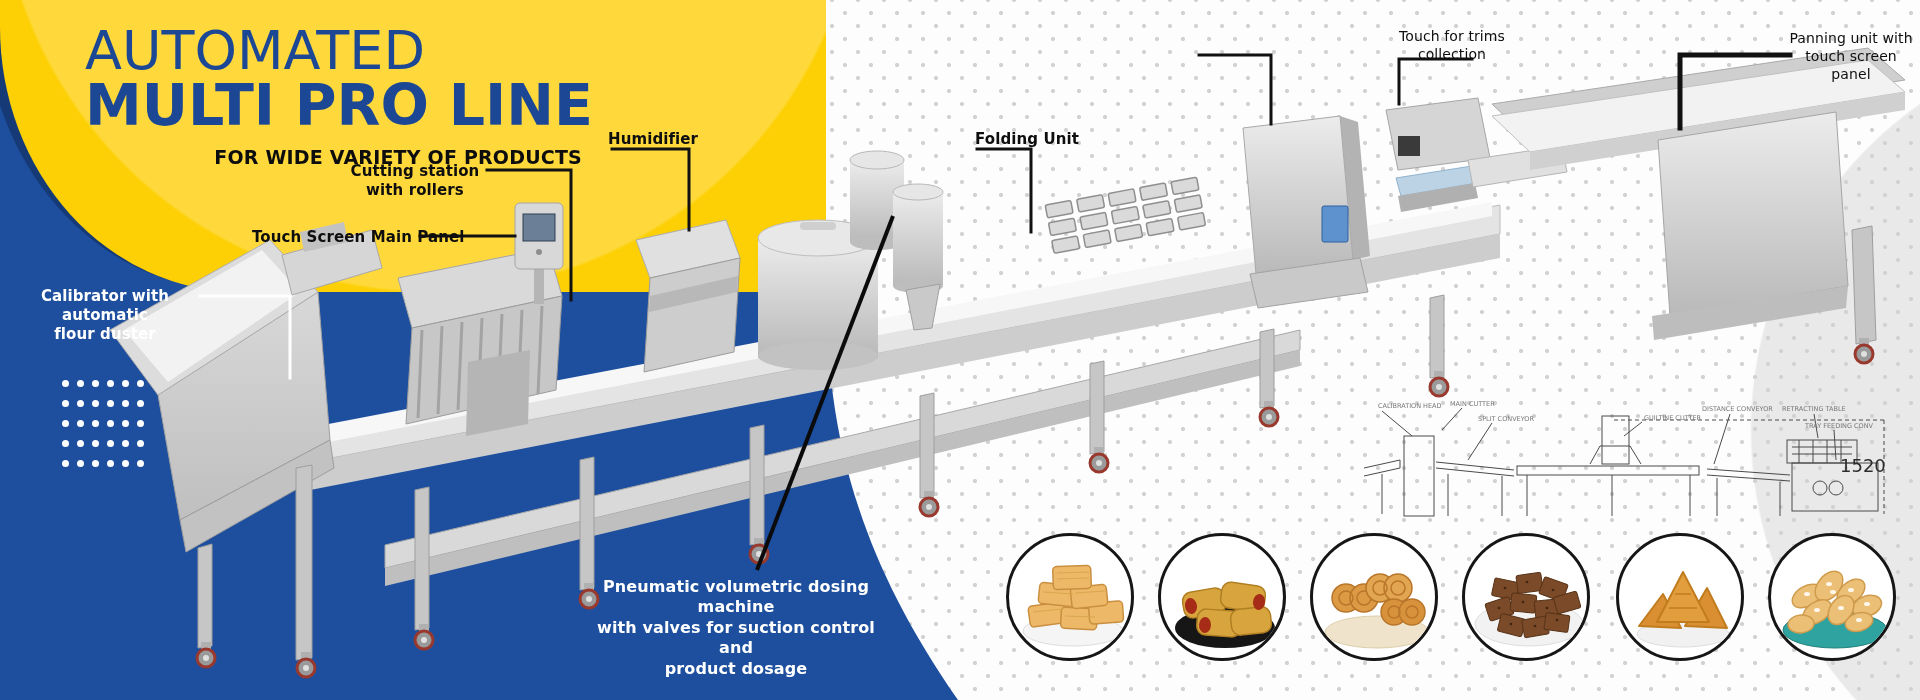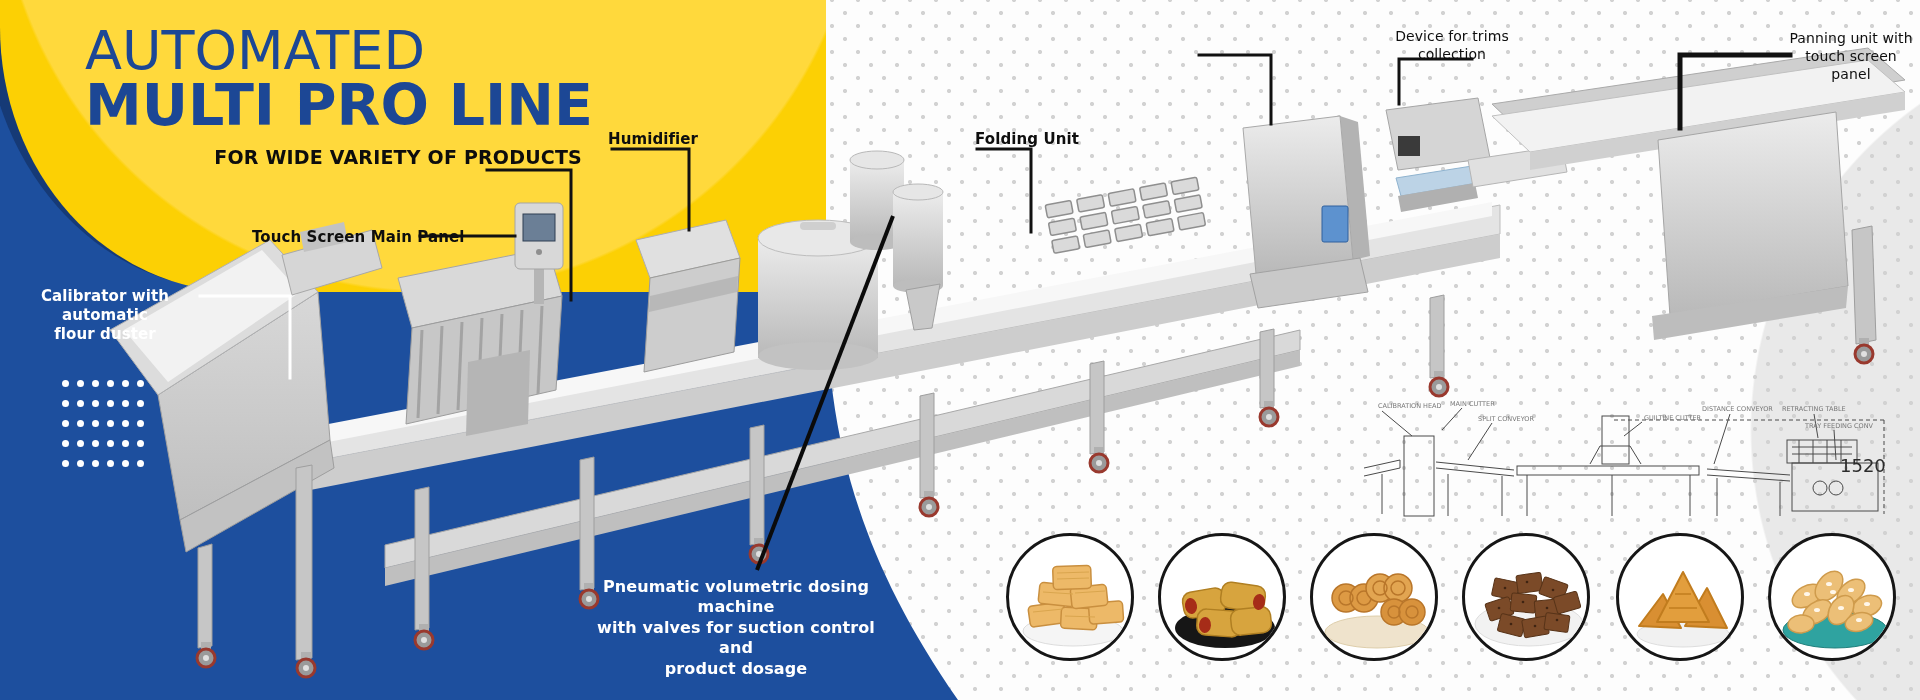--- a/index.html
+++ b/index.html
@@ -323,23 +323,25 @@
 
   <div class="title-block">
     <div class="title-l1">AUTOMATED</div>
     <div class="title-l2">MULTI PRO LINE</div>
     <div class="subtitle">FOR WIDE VARIETY OF PRODUCTS</div>
   </div>
 
   <div class="lbl white center lbl-calibrator">Calibrator with automatic
 flour duster</div>
   <div class="lbl lbl-touch">Touch Screen Main Panel</div>
+  <div class="lbl center lbl-cutting">Cutting station
+with rollers</div>
   <div class="lbl lbl-humidifier">Humidifier</div>
   <div class="lbl lbl-folding">Folding Unit</div>
-  <div class="lbl center lbl-trims">Device for trims
+  <div class="lbl center lbl-trims">Touch for trims
 collection</div>
   <div class="lbl center lbl-panning">Panning unit with
 touch screen
 panel</div>
   <div class="lbl white center lbl-dosing">Pneumatic volumetric dosing machine
 with valves for suction control and
 product dosage</div>
 
   <div class="product p1">
     <svg width="128" height="128">

